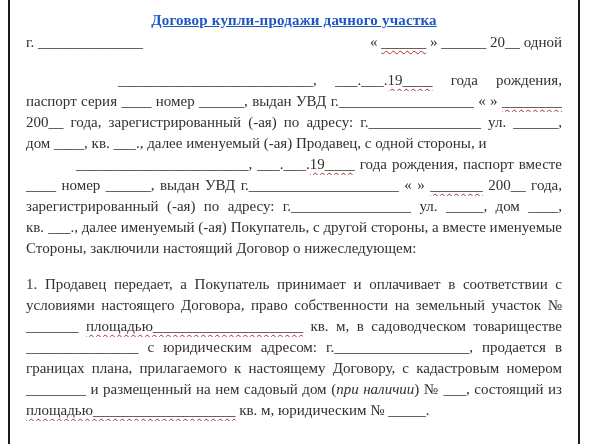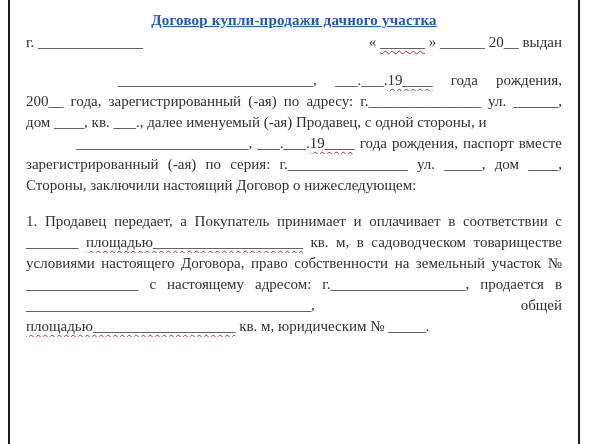--- a/index.html
+++ b/index.html
@@ -59,36 +59,40 @@
   .it { font-style: italic; }
 </style>
 </head>
 <body>
 
 <div class="page">
   <div class="title">Договор купли-продажи дачного участка</div>
 
   <div class="dateline">
     <span class="dl-left">г. ______________</span>
-    <span class="dl-right"><span>« </span><span class="sq">______</span><span> » ______ 20__ выдан</span></span>
+    <span class="dl-right"><span>« </span><span class="sq">______</span><span> » ______ 20__ одной</span></span>
   </div>
 
   <div class="para seller">
       <div class="line" style="text-indent: 92px;"><span>__________________________, ___.___.</span><span class="sq">19____</span><span> года рождения,</span></div>
+      <div class="line"><span>паспорт серия ____ номер ______, выдан УВД г.__________________ « » </span><span class="sq">________</span></div>
       <div class="line"><span>200__ года, зарегистрированный (-ая) по адресу: г._______________ ул. ______,</span></div>
       <div class="line last"><span>дом ____, кв. ___., далее именуемый (-ая) Продавец, с одной стороны, и</span></div>
     </div>
 
   <div class="para buyer">
       <div class="line" style="text-indent: 50px;"><span>_______________________, ___.___.</span><span class="sq">19____</span><span> года рождения, паспорт вместе</span></div>
-      <div class="line"><span>зарегистрированный (-ая) по серия: г.________________ ул. _____, дом ____,</span></div>
+      <div class="line"><span>____ номер ______, выдан УВД г.____________________ « » </span><span class="sq">_______</span><span> 200__ года,</span></div>
+      <div class="line"><span>зарегистрированный (-ая) по адресу: г.________________ ул. _____, дом ____,</span></div>
+      <div class="line"><span>кв. ___., далее именуемый (-ая) Покупатель, с другой стороны, а вместе именуемые</span></div>
       <div class="line last"><span>Стороны, заключили настоящий Договор о нижеследующем:</span></div>
     </div>
 
   <div class="para clause">
       <div class="line"><span>1. Продавец передает, а Покупатель принимает и оплачивает в соответствии с</span></div>
+      <div class="line"><span>условиями настоящего Договора, право собственности на земельный участок №</span></div>
       <div class="line"><span>_______ </span><span class="sq">площадью____________________</span><span> кв. м, в садоводческом товариществе</span></div>
-      <div class="line"><span>условиями настоящего Договора, право собственности на земельный участок №</span></div>
-      <div class="line"><span>_______________ с настоящему адресом: г.__________________, продается в</span></div>
-      <div class="line"><span>______________________________________, общей</span></div>
+      <div class="line"><span>_______________ с юридическим адресом: г.__________________, продается в</span></div>
+      <div class="line"><span>границах плана, прилагаемого к настоящему Договору, с кадастровым номером</span></div>
+      <div class="line"><span>________ и размещенный на нем садовый дом (</span><span class="it">при наличии</span><span>) № ___, состоящий из</span></div>
       <div class="line last"><span class="sq">площадью___________________</span><span> кв. м, юридическим № _____.</span></div>
     </div>
 </div>
 
 </body></html>

